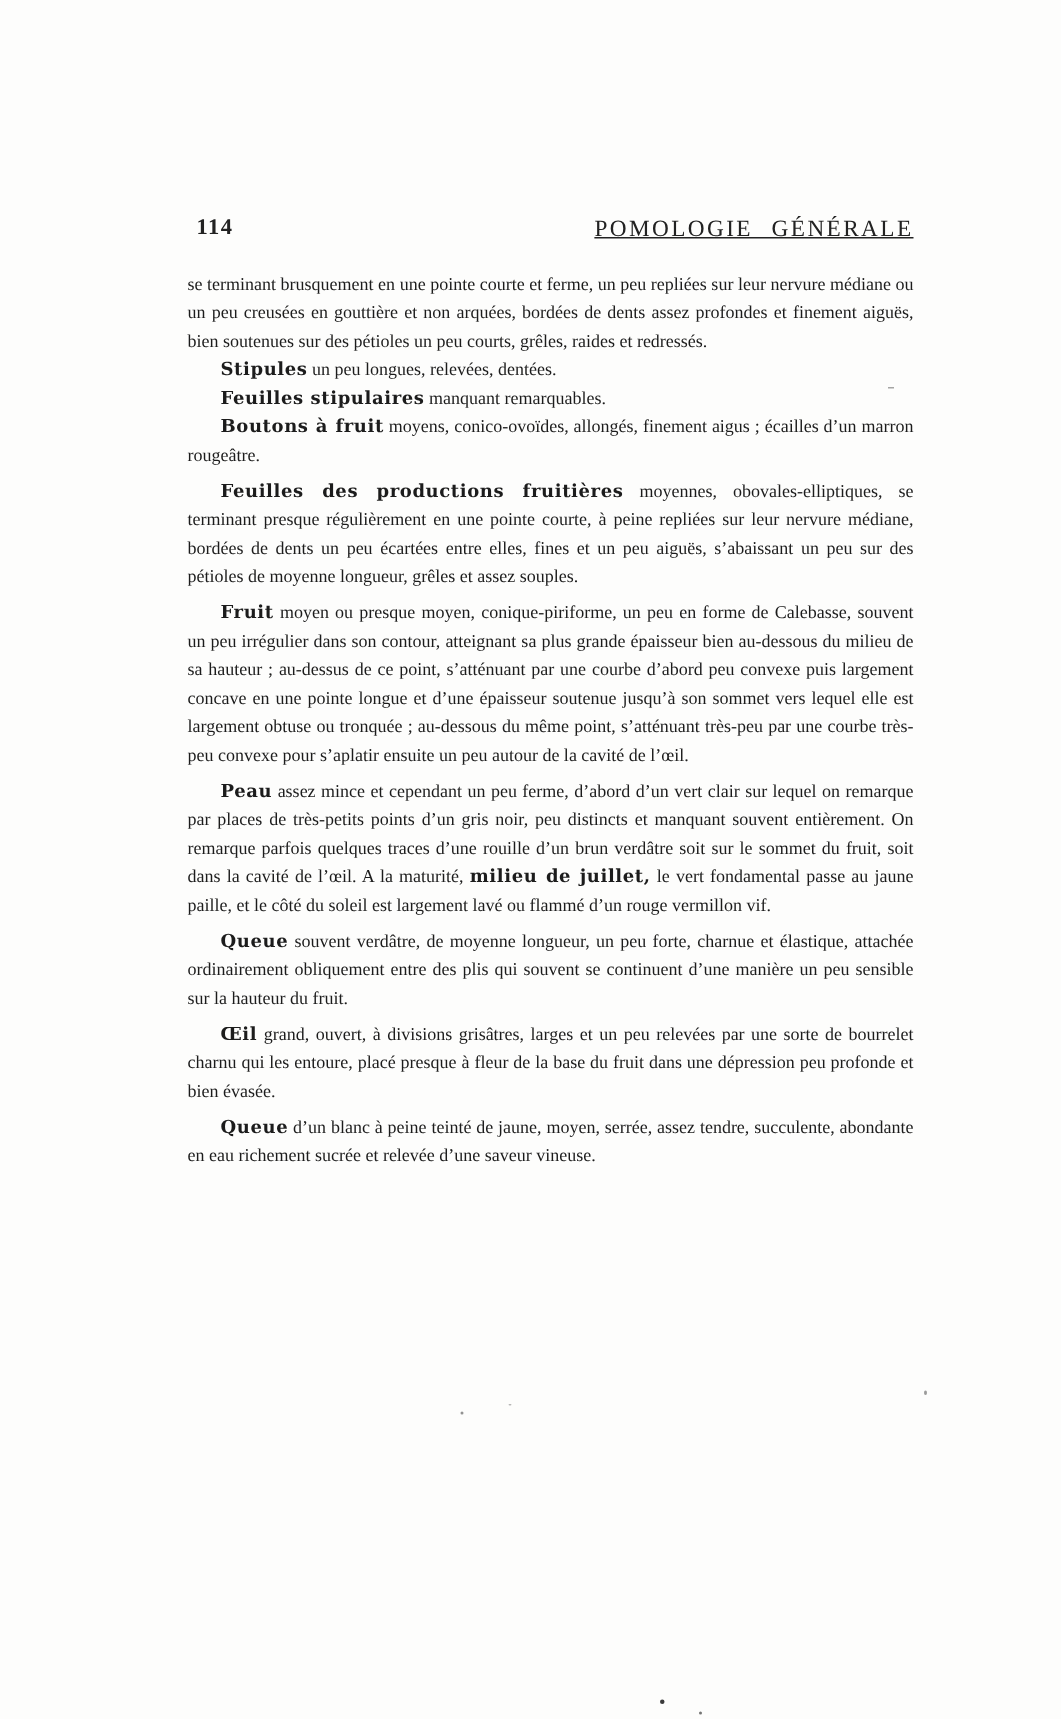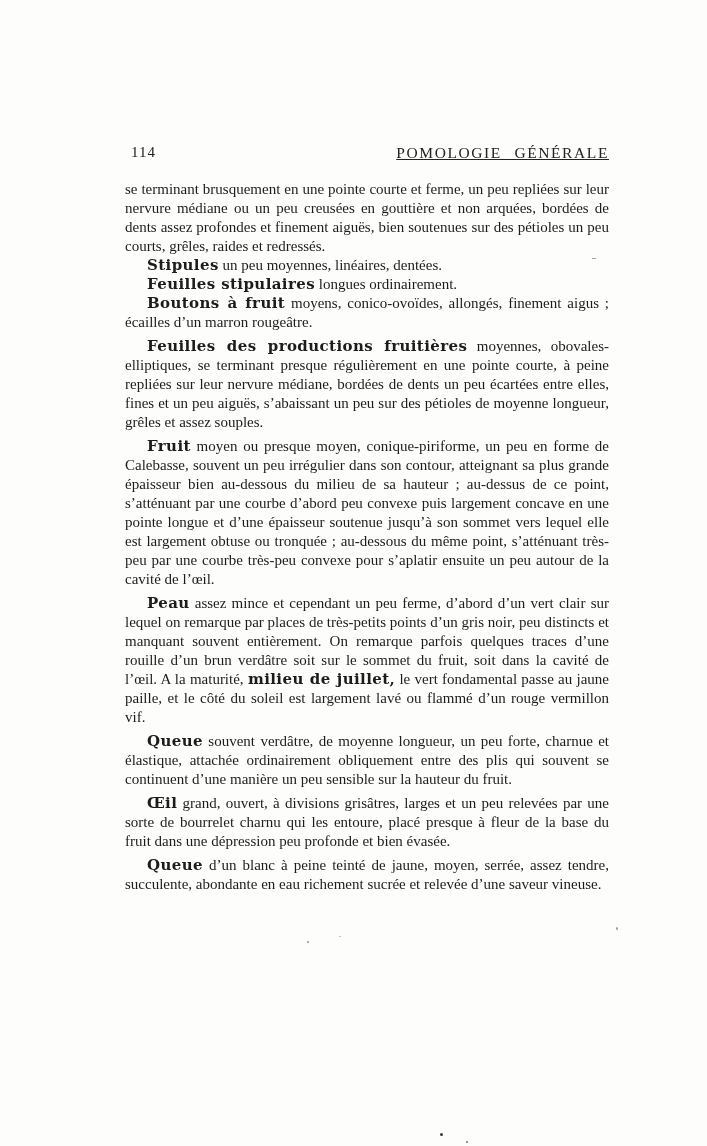--- a/index.html
+++ b/index.html
@@ -20,35 +20,35 @@
     left:125px;top:144px;
     width:484px;
   }
   .running-head{
     position:relative;
     height:20px;
     margin-bottom:16px;
   }
   .pagenum{
     position:absolute;left:6px;top:0;
-    font-size:15px;font-weight:400;
+    font-size:15px;font-weight:700;
     letter-spacing:1px;
     color:#222;
   }
   .head-title{
     display:block;text-align:right;
     font-size:15.5px;
     letter-spacing:1.6px;
     word-spacing:7px;
     color:#222;
     text-decoration:underline;
   }
   .body-text p{
     margin:0;
-    font-size:15px;
+    font-size:12px;
     line-height:19px;
     text-align:justify;
     color:#1c1c1c;
   }
   .body-text p.ind{text-indent:22px;}
   .body-text p.sp{margin-top:5px;}
   .lead{
     font-weight:700;
     font-family:"DejaVu Serif","Liberation Serif",serif;
     letter-spacing:0.4px;
@@ -68,22 +68,22 @@
 <body>
 
 <div class="page">
   <div class="content">
     <div class="running-head">
       <span class="pagenum">114</span>
       <span class="head-title">POMOLOGIE GÉNÉRALE</span>
     </div>
     <div class="body-text">
         <p class=""><span>se terminant brusquement en une pointe courte et ferme, un peu repliées sur leur nervure médiane ou un peu creusées en gouttière et non arquées, bordées de dents assez profondes et finement aiguës, bien soutenues sur des pétioles un peu courts, grêles, raides et redressés.</span></p>
-        <p class="ind"><span class="lead">Stipules</span><span> un peu moyennes, linéaires, dentées.</span></p>
-        <p class="ind"><span class="lead">Feuilles stipulaires</span><span> longues ordinairement.</span></p>
+        <p class="ind"><span class="lead">Stipules</span><span> un peu longues, relevées, dentées.</span></p>
+        <p class="ind"><span class="lead">Feuilles stipulaires</span><span> manquant remarquables.</span></p>
         <p class="ind"><span class="lead">Boutons à fruit</span><span> moyens, conico-ovoïdes, allongés, finement aigus ; écailles d’un marron rougeâtre.</span></p>
         <p class="ind sp"><span class="lead">Feuilles des productions fruitières</span><span> moyennes, obovales-elliptiques, se terminant presque régulièrement en une pointe courte, à peine repliées sur leur nervure médiane, bordées de dents un peu écartées entre elles, fines et un peu aiguës, s’abaissant un peu sur des pétioles de moyenne longueur, grêles et assez souples.</span></p>
         <p class="ind sp"><span class="lead">Fruit</span><span> moyen ou presque moyen, conique-piriforme, un peu en forme de Calebasse, souvent un peu irrégulier dans son contour, atteignant sa plus grande épaisseur bien au-dessous du milieu de sa hauteur ; au-dessus de ce point, s’atténuant par une courbe d’abord peu convexe puis largement concave en une pointe longue et d’une épaisseur soutenue jusqu’à son sommet vers lequel elle est largement obtuse ou tronquée ; au-dessous du même point, s’atténuant très-peu par une courbe très-peu convexe pour s’aplatir ensuite un peu autour de la cavité de l’œil.</span></p>
         <p class="ind sp"><span class="lead">Peau</span><span> assez mince et cependant un peu ferme, d’abord d’un vert clair sur lequel on remarque par places de très-petits points d’un gris noir, peu distincts et manquant souvent entièrement. On remarque parfois quelques traces d’une rouille d’un brun verdâtre soit sur le sommet du fruit, soit dans la cavité de l’œil. A la maturité, </span><span class="lead">milieu de juillet,</span><span> le vert fondamental passe au jaune paille, et le côté du soleil est largement lavé ou flammé d’un rouge vermillon vif.</span></p>
         <p class="ind sp"><span class="lead">Queue</span><span> souvent verdâtre, de moyenne longueur, un peu forte, charnue et élastique, attachée ordinairement obliquement entre des plis qui souvent se continuent d’une manière un peu sensible sur la hauteur du fruit.</span></p>
         <p class="ind sp"><span class="lead">Œil</span><span> grand, ouvert, à divisions grisâtres, larges et un peu relevées par une sorte de bourrelet charnu qui les entoure, placé presque à fleur de la base du fruit dans une dépression peu profonde et bien évasée.</span></p>
         <p class="ind sp"><span class="lead">Queue</span><span> d’un blanc à peine teinté de jaune, moyen, serrée, assez tendre, succulente, abondante en eau richement sucrée et relevée d’une saveur vineuse.</span></p>
       </div>
   </div>
 

